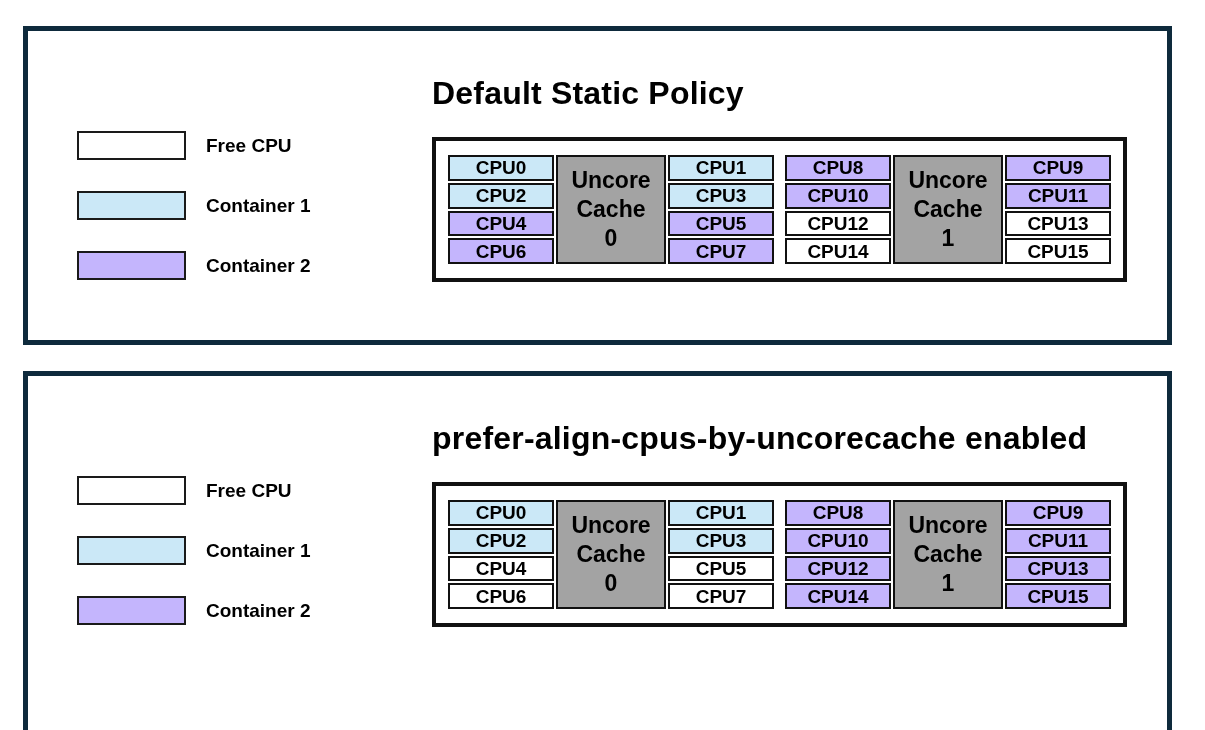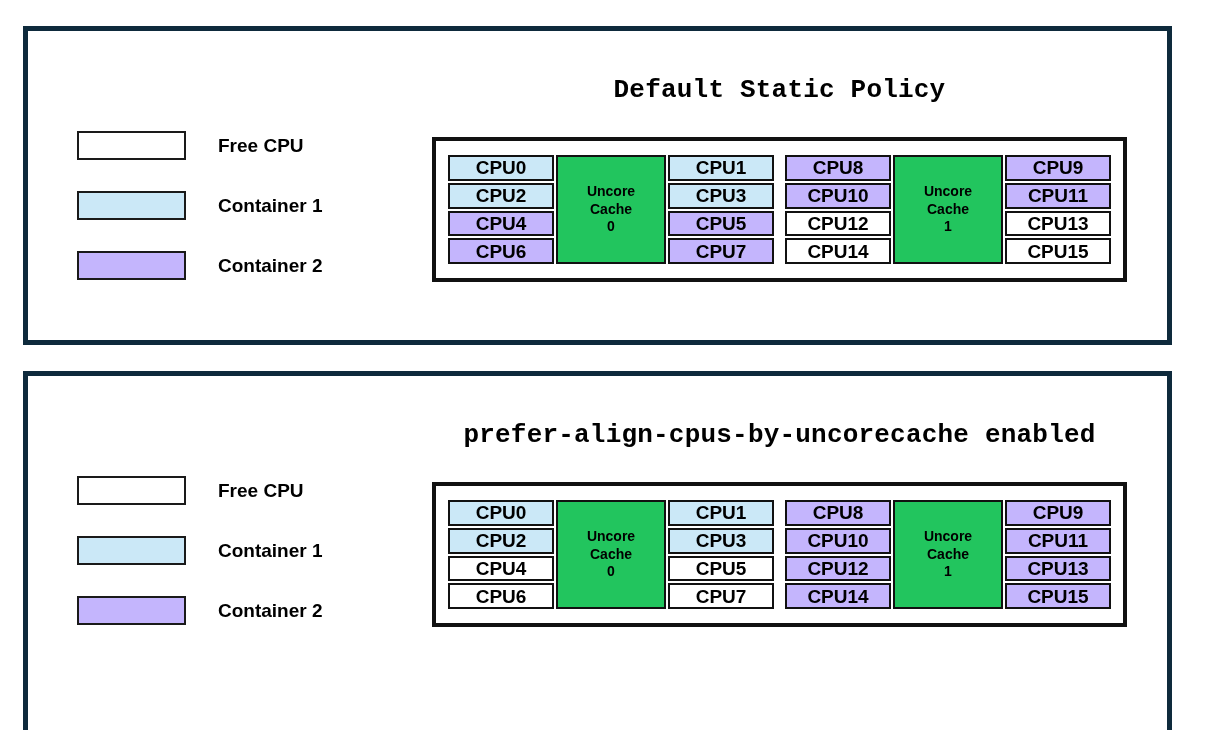--- a/index.html
+++ b/index.html
@@ -20,36 +20,35 @@
     background: #ffffff;
   }
   .panel-top { top: 26px; }
   .panel-bottom { top: 371px; height: 408px; }
 
   .panel-title {
     position: absolute;
     left: 404px;
     top: 44px;
     width: 695px;
-    text-align: center;
-    font-size: 26px;
+    text-align: left;
+    font-size: 32px;
     letter-spacing: 0.2px;
     white-space: nowrap;
-    font-family: Liberation Mono, monospace;
   }
 
   .legend {
     position: absolute;
     left: 49px;
     top: 100px;
     display: flex;
     flex-direction: column;
     gap: 31px;
   }
-  .legend-row { display: flex; align-items: center; gap: 32px; }
+  .legend-row { display: flex; align-items: center; gap: 20px; }
   .legend-swatch {
     width: 109px;
     height: 29px;
     border: 2px solid #1a1a1a;
     background: #ffffff;
   }
   .legend-label { font-size: 19px; white-space: nowrap; }
 
   .machine {
     position: absolute;
@@ -76,26 +75,26 @@
     background: #ffffff;
     display: flex;
     align-items: center;
     justify-content: center;
     font-size: 19px;
     line-height: 1;
   }
   .uncore-box {
     flex: 1;
     border: 2px solid #111111;
-    background: #22c55e;
+    background: #a3a3a3;
     display: flex;
     flex-direction: column;
     align-items: center;
     justify-content: center;
-    font-size: 14px;
+    font-size: 23px;
     line-height: 1.25;
     text-align: center;
   }
 
   
   .free { background: #ffffff; }
   .c1   { background: #CBE8F7; }
   .c2   { background: #c4b5fd; }
 </style>
 </head>

